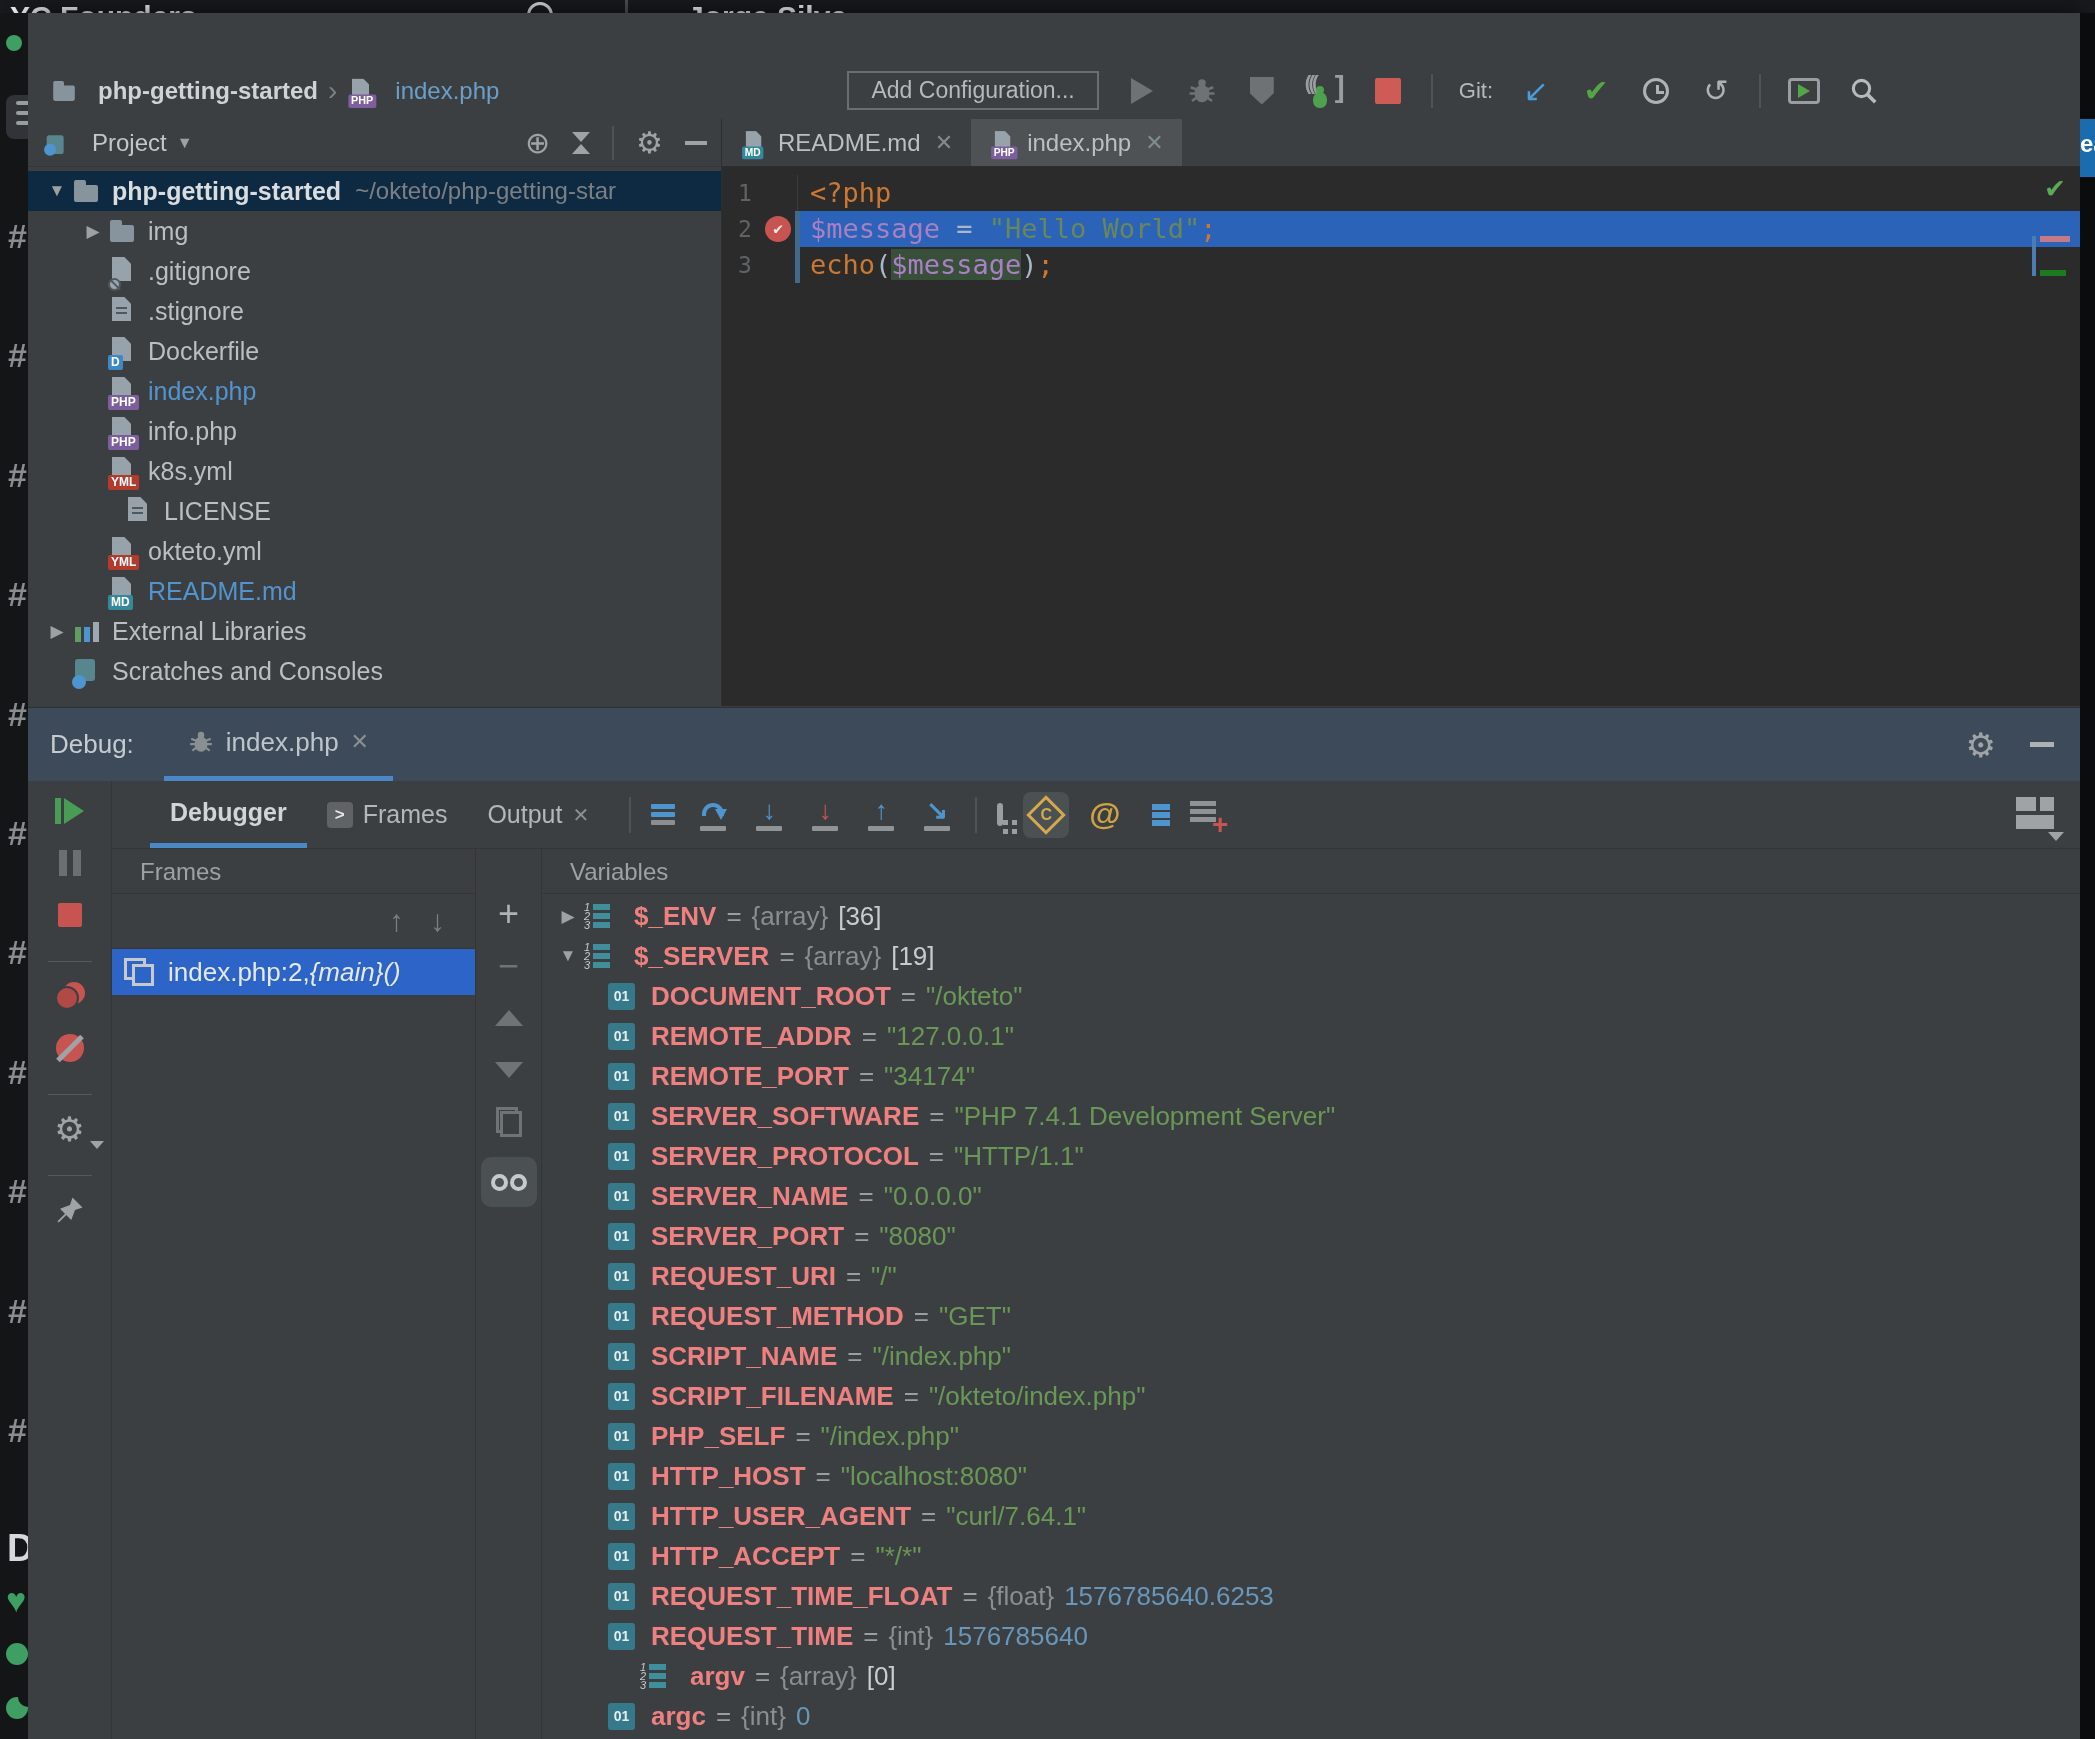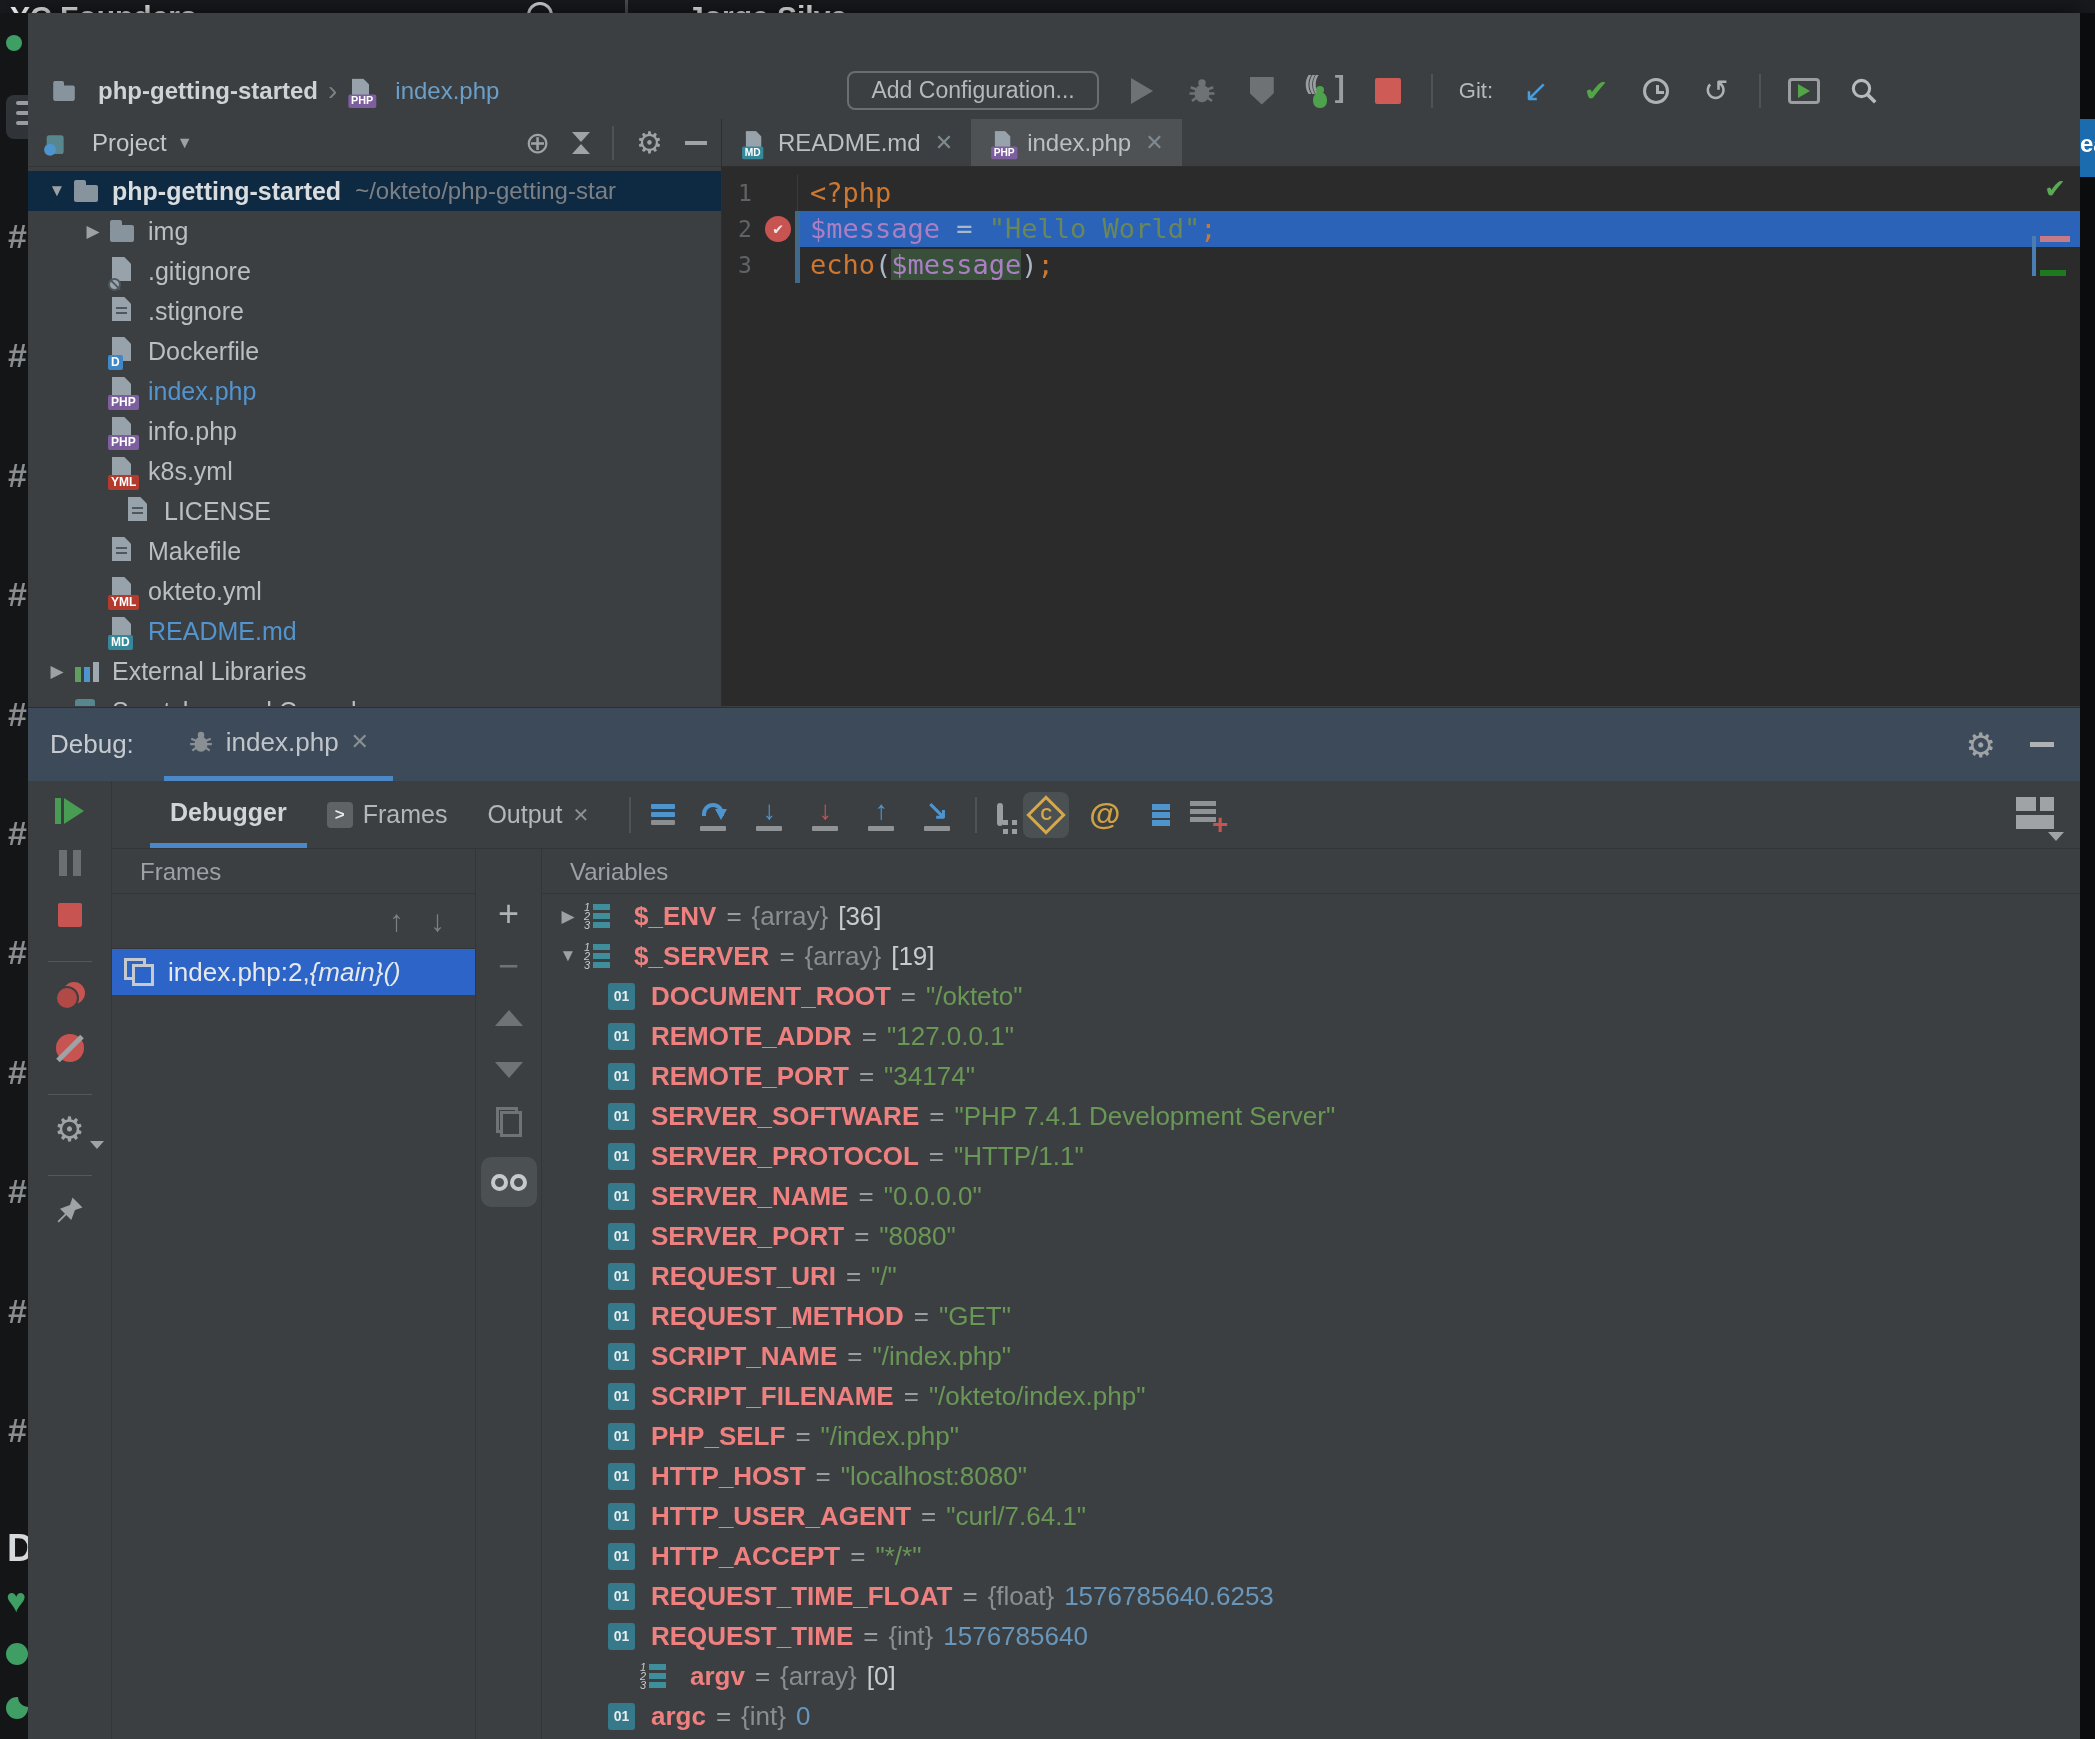--- a/index.html
+++ b/index.html
@@ -38,21 +38,21 @@
   .tl-red{background:#ec6a5e;} .tl-yellow{background:#f4bf4f;} .tl-green{background:#61c554;}
   .wtitle { position:absolute; left:0; right:0; top:0; height:49px; line-height:49px; text-align:center; color:#b8bcbf; font-size:23px; }
 
   
   .main-toolbar { position:absolute; left:0; top:49px; width:100%; height:58px; background:#3c3f41; border-bottom:1px solid #2f3132; display:flex; align-items:center; }
   .crumbs { display:flex; align-items:center; margin-left:22px; gap:8px; }
   .crumb-proj { color:#d0d3d6; font-size:24px; font-weight:bold; }
   .crumb-sep { color:#7d8184; font-size:28px; margin:0 2px; }
   .crumb-file { color:#6a9fca; font-size:24px; }
   .tb-right { margin-left:auto; margin-right:199px; display:flex; align-items:center; gap:26px; }
-  .add-config { border:2px solid #6b6e70; border-radius:8px; color:#b5b9bc; font-size:23px; padding:4px 22px; background:transparent; }
+  .add-config { border:2px solid #6b6e70; border-radius:0; color:#b5b9bc; font-size:23px; padding:4px 22px; background:transparent; }
   .tbi { display:inline-flex; align-items:center; justify-content:center; width:34px; height:34px; }
   .play-grey { width:0; height:0; border-left:22px solid #6e7274; border-top:13px solid transparent; border-bottom:13px solid transparent; }
   .stop-red { width:26px; height:26px; background:#cf5b56; border-radius:2px; }
   .tsep { width:2px; height:34px; background:#505354; }
   .git-label { color:#b5b9bc; font-size:22px; }
   .glyph { font-size:30px; line-height:30px; }
   .c-blue{color:#4a9ddb;} .c-green{color:#53a647;} .c-grey{color:#aeb2b4;}
   .clockicon { width:26px; height:26px; border:3px solid #aeb2b4; border-radius:50%; position:relative; }
   .clockicon::before { content:""; position:absolute; left:10px; top:4px; width:3px; height:9px; background:#aeb2b4; }
   .clockicon::after { content:""; position:absolute; left:10px; top:10px; width:8px; height:3px; background:#aeb2b4; }
@@ -401,28 +401,20 @@
             <div class="tree-row" style="padding-left: 66px;">
               <span class="tree-arrow"></span>
               <span class="ticon textfile">
                 <span class="page"></span>
                 <span class="lines"></span>
               </span>
               <span class="tree-label">LICENSE</span>
             </div>
             <div class="tree-row" style="padding-left: 50px;">
               <span class="tree-arrow"></span>
-              <span class="ticon textfile">
-                <span class="page"></span>
-                <span class="lines"></span>
-              </span>
-              <span class="tree-label">Makefile</span>
-            </div>
-            <div class="tree-row" style="padding-left: 50px;">
-              <span class="tree-arrow"></span>
               <span class="ticon yml">
                 <span class="page"></span>
                 <span class="badge yml">YML</span>
               </span>
               <span class="tree-label">okteto.yml</span>
             </div>
             <div class="tree-row" style="padding-left: 50px;">
               <span class="tree-arrow"></span>
               <span class="ticon md">
                 <span class="page"></span>

